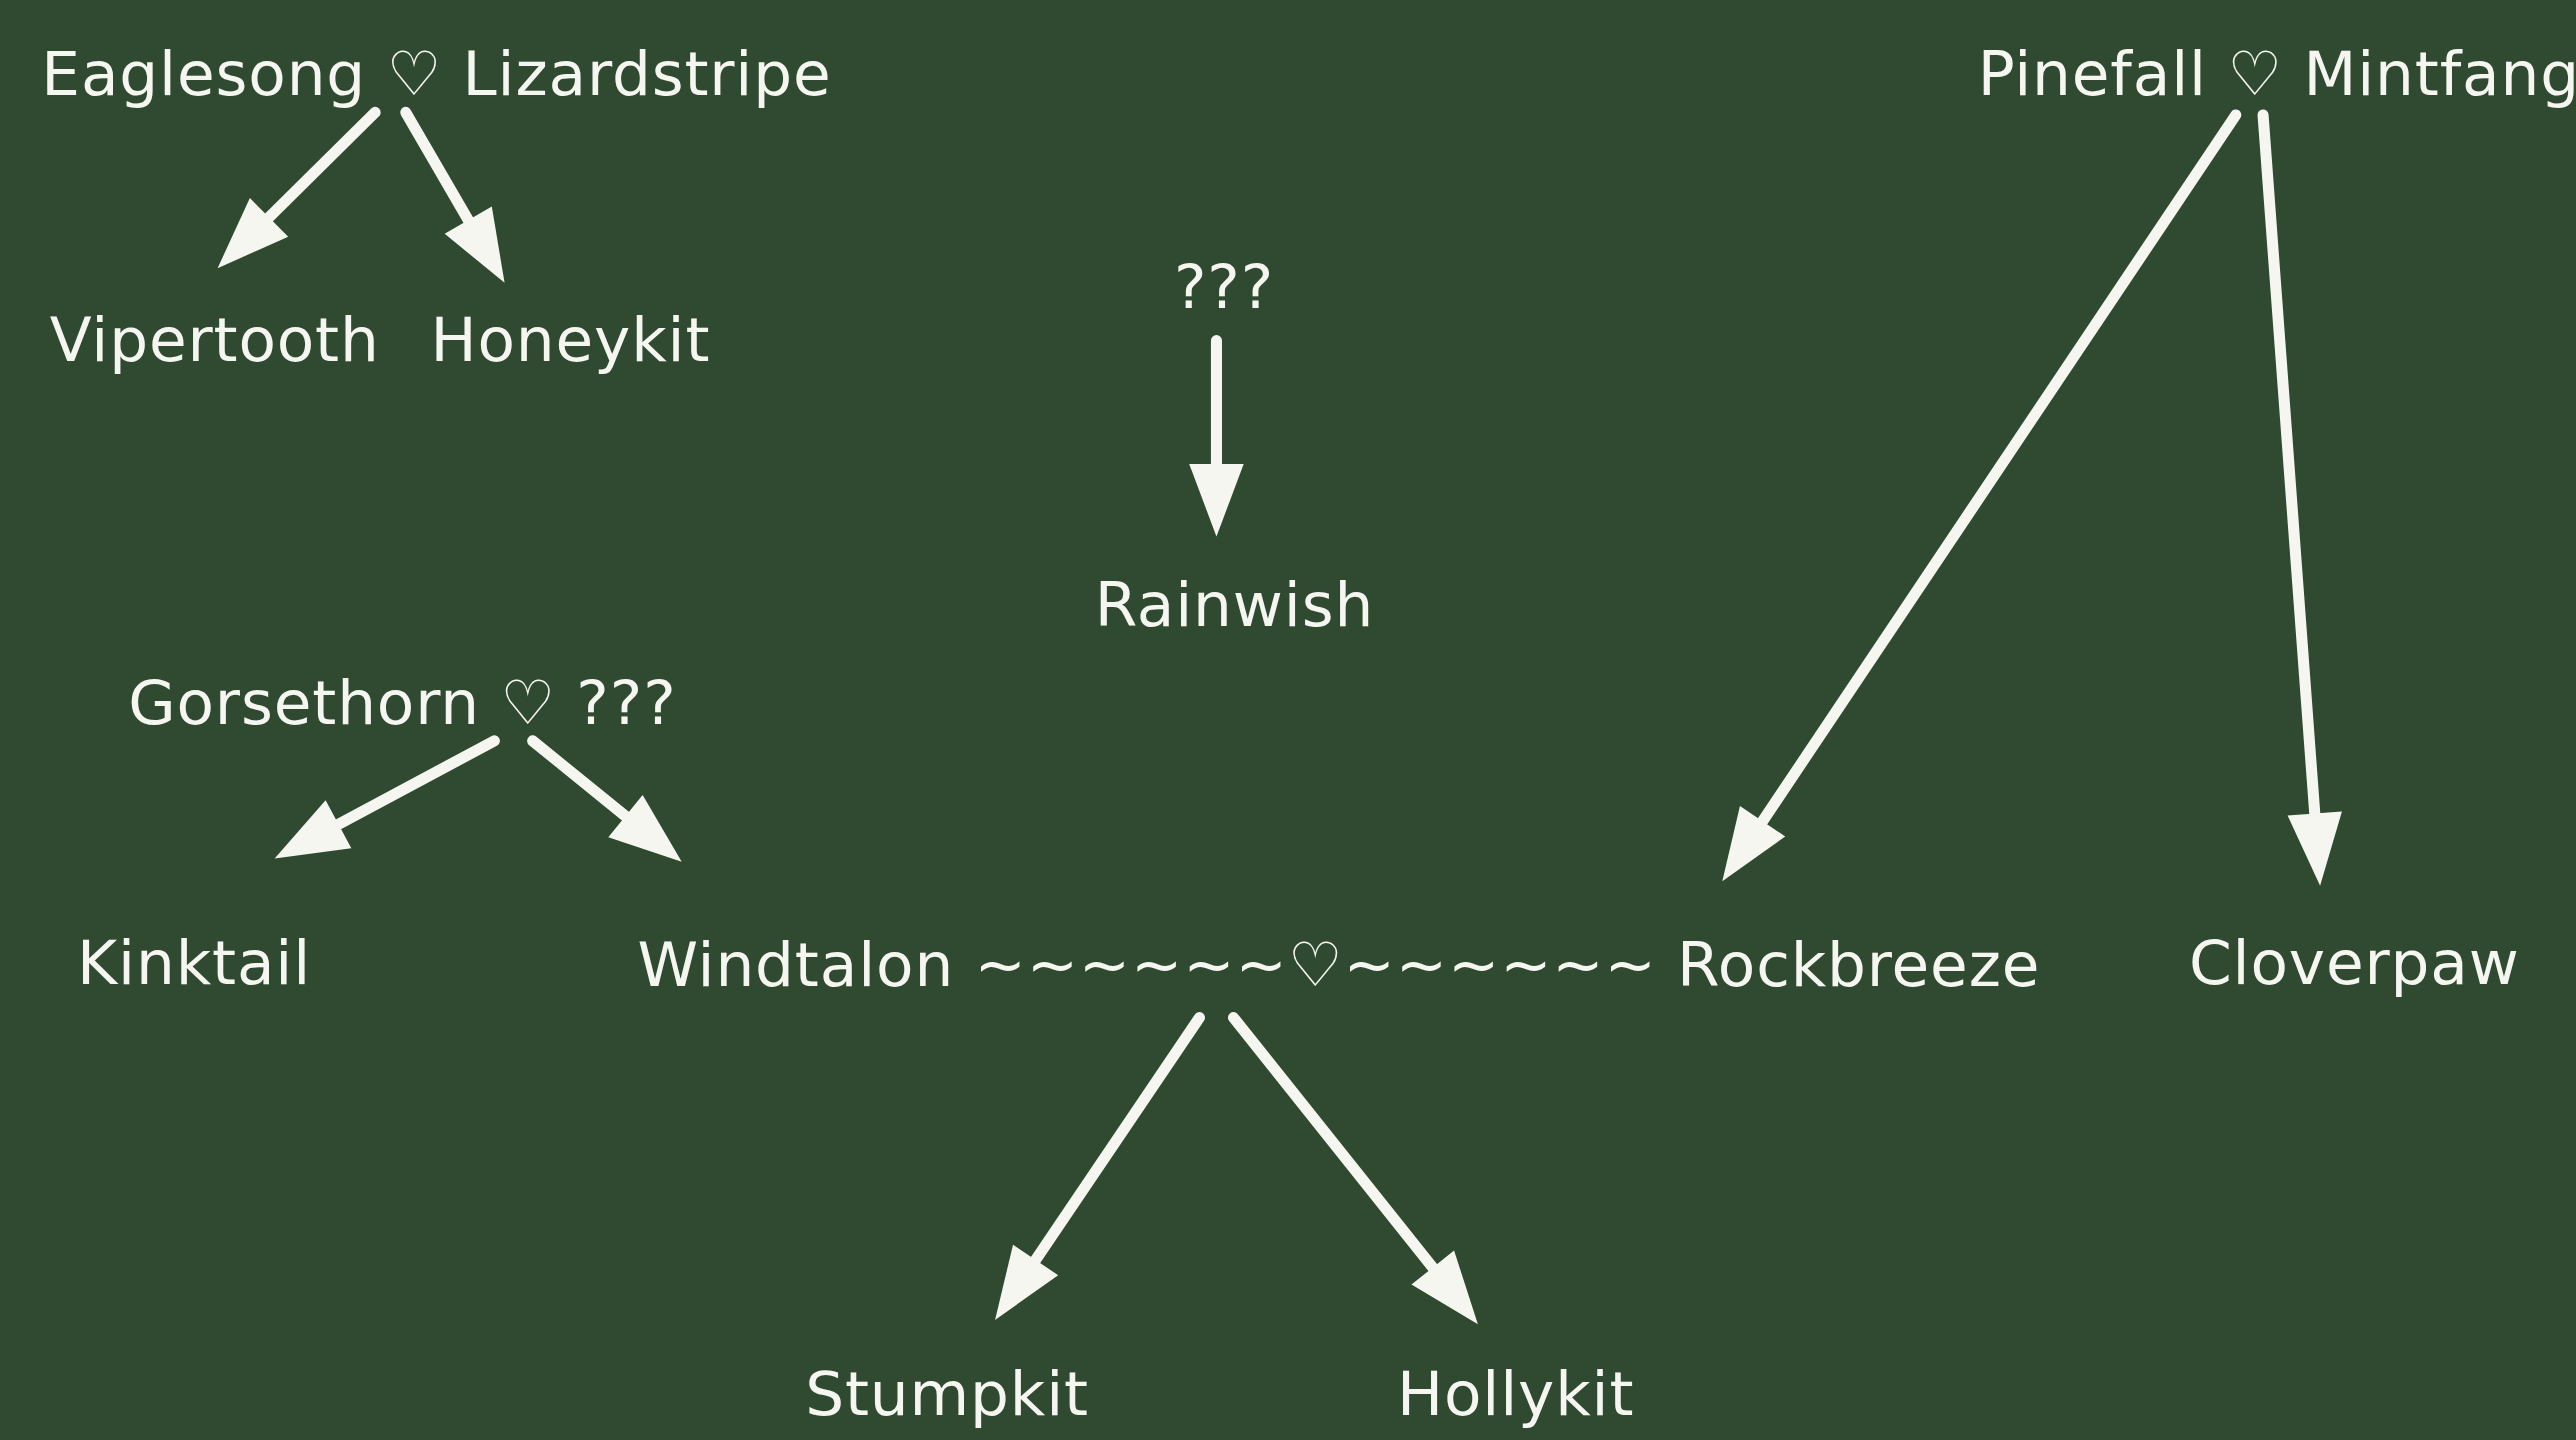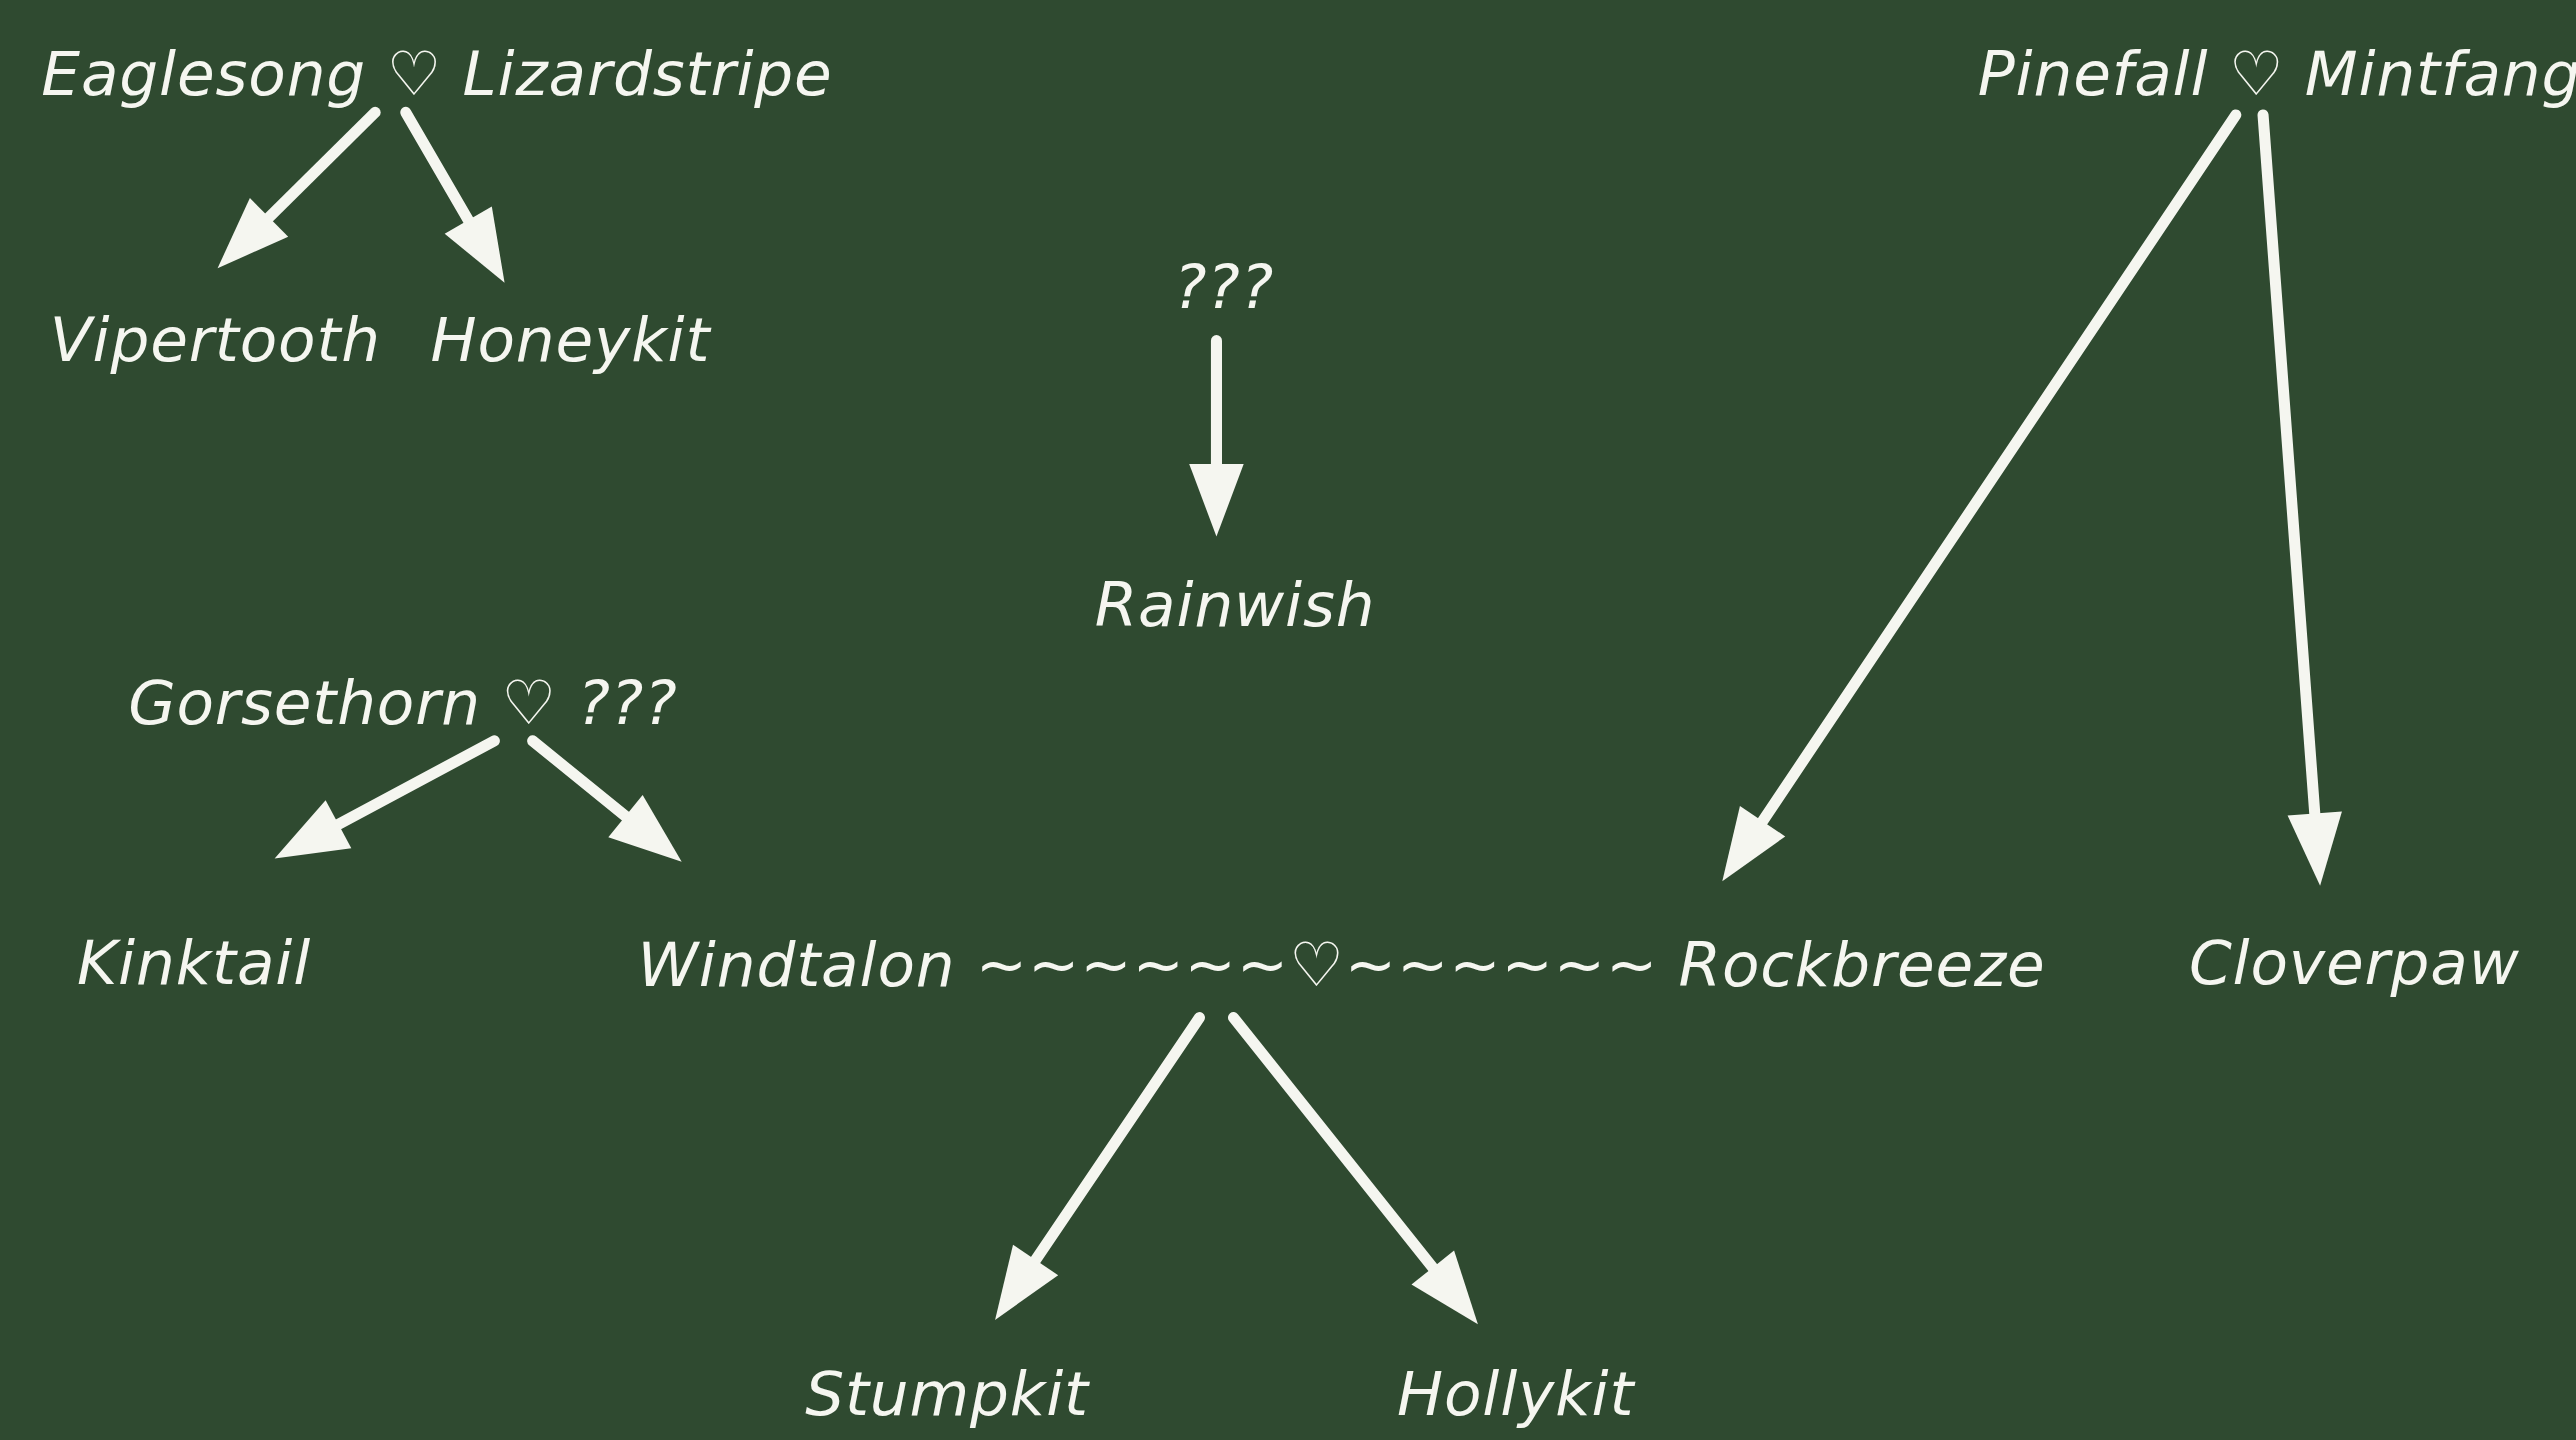--- a/index.html
+++ b/index.html
@@ -8,21 +8,20 @@
     background: #2f4a30;
   }
   .stage {
     width: 100vw;
     height: 100vh;
     display: flex;
     align-items: flex-start;
     justify-content: center;
     background: #2f4a30;
     overflow: hidden;
-    font-style: italic;
   }
   svg.tree {
     display: block;
     width: 100vw;
     height: auto;
     max-height: 100vh;
     font-family: "DejaVu Sans", "Liberation Sans", sans-serif;
   }
   svg.tree text {
     font-size: 72px;

